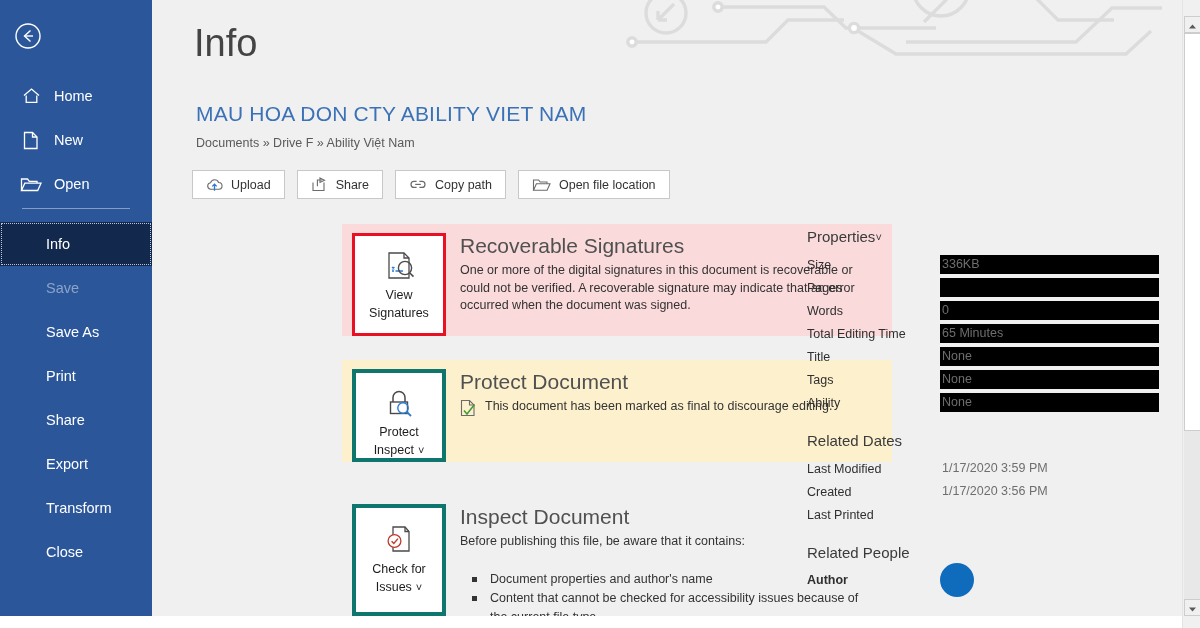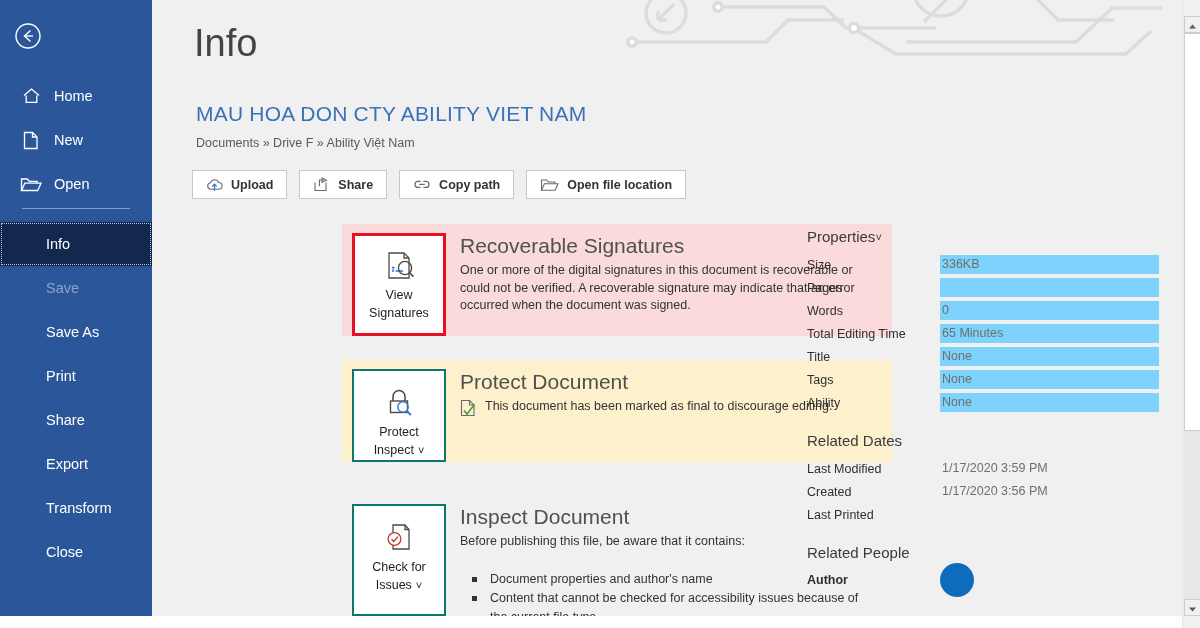--- a/index.html
+++ b/index.html
@@ -96,21 +96,21 @@
     letter-spacing: 0.2px;
   }
   .breadcrumb {
     position: absolute; left: 44px; top: 136px;
     font-size: 12.5px;
     color: #5a5a5a;
   }
 
   .btn-row {
     position: absolute; left: 40px; top: 170px;
-    display: flex; gap: 12px; font-weight: bold;
+    display: flex; gap: 12px;
   }
   .ribbon-btn {
     height: 29px;
     background: #ffffff;
     border: 1px solid #c8c8c8;
     display: flex; align-items: center;
     padding: 0 13px;
     gap: 8px;
     font-size: 12.5px;
     color: #333333;
@@ -125,21 +125,21 @@
     display: flex;
   }
   .panel-sig { top: 224px; height: 112px; background: #fadada; }
   .panel-protect { top: 360px; height: 102px; background: #fdf0cd; }
   .panel-inspect { top: 495px; height: 121px; background: transparent; }
 
   .big-btn {
     width: 94px; min-height: 92px;
     margin: 9px 0 0 10px;
     background: #ffffff;
-    border: 2px solid #0f766e;
+    border: 4px solid #0f766e;
     display: flex; flex-direction: column;
     align-items: center; justify-content: flex-start;
     padding-top: 13px;
     font-size: 12.5px; color: #1d1d1d;
     line-height: 16px;
     text-align: center;
     flex: none;
   }
   .big-btn.red-focus {
     border: 3px solid #e81123;
@@ -177,21 +177,21 @@
     margin-bottom: 8px;
     display: flex; align-items: center; 
   }
   .prop-row {
     display: flex; height: 23px; align-items: center;
     font-size: 12.5px;
   }
   .prop-k { width: 133px; color: #2f2f2f; flex: none; }
   .prop-v {
     flex: 1; color: #6e6e6e;
-    background: #7dd3fc;
+    background: #000000;
     height: 19px; line-height: 19px;
     padding-left: 2px;
   }
   .prop-v.plain { background: transparent; }
   .sec-gap { height: 18px; }
 
   .person-row {
     display: flex; align-items: center; height: 22px;
     font-size: 12.5px; color: #2f2f2f;
   }

